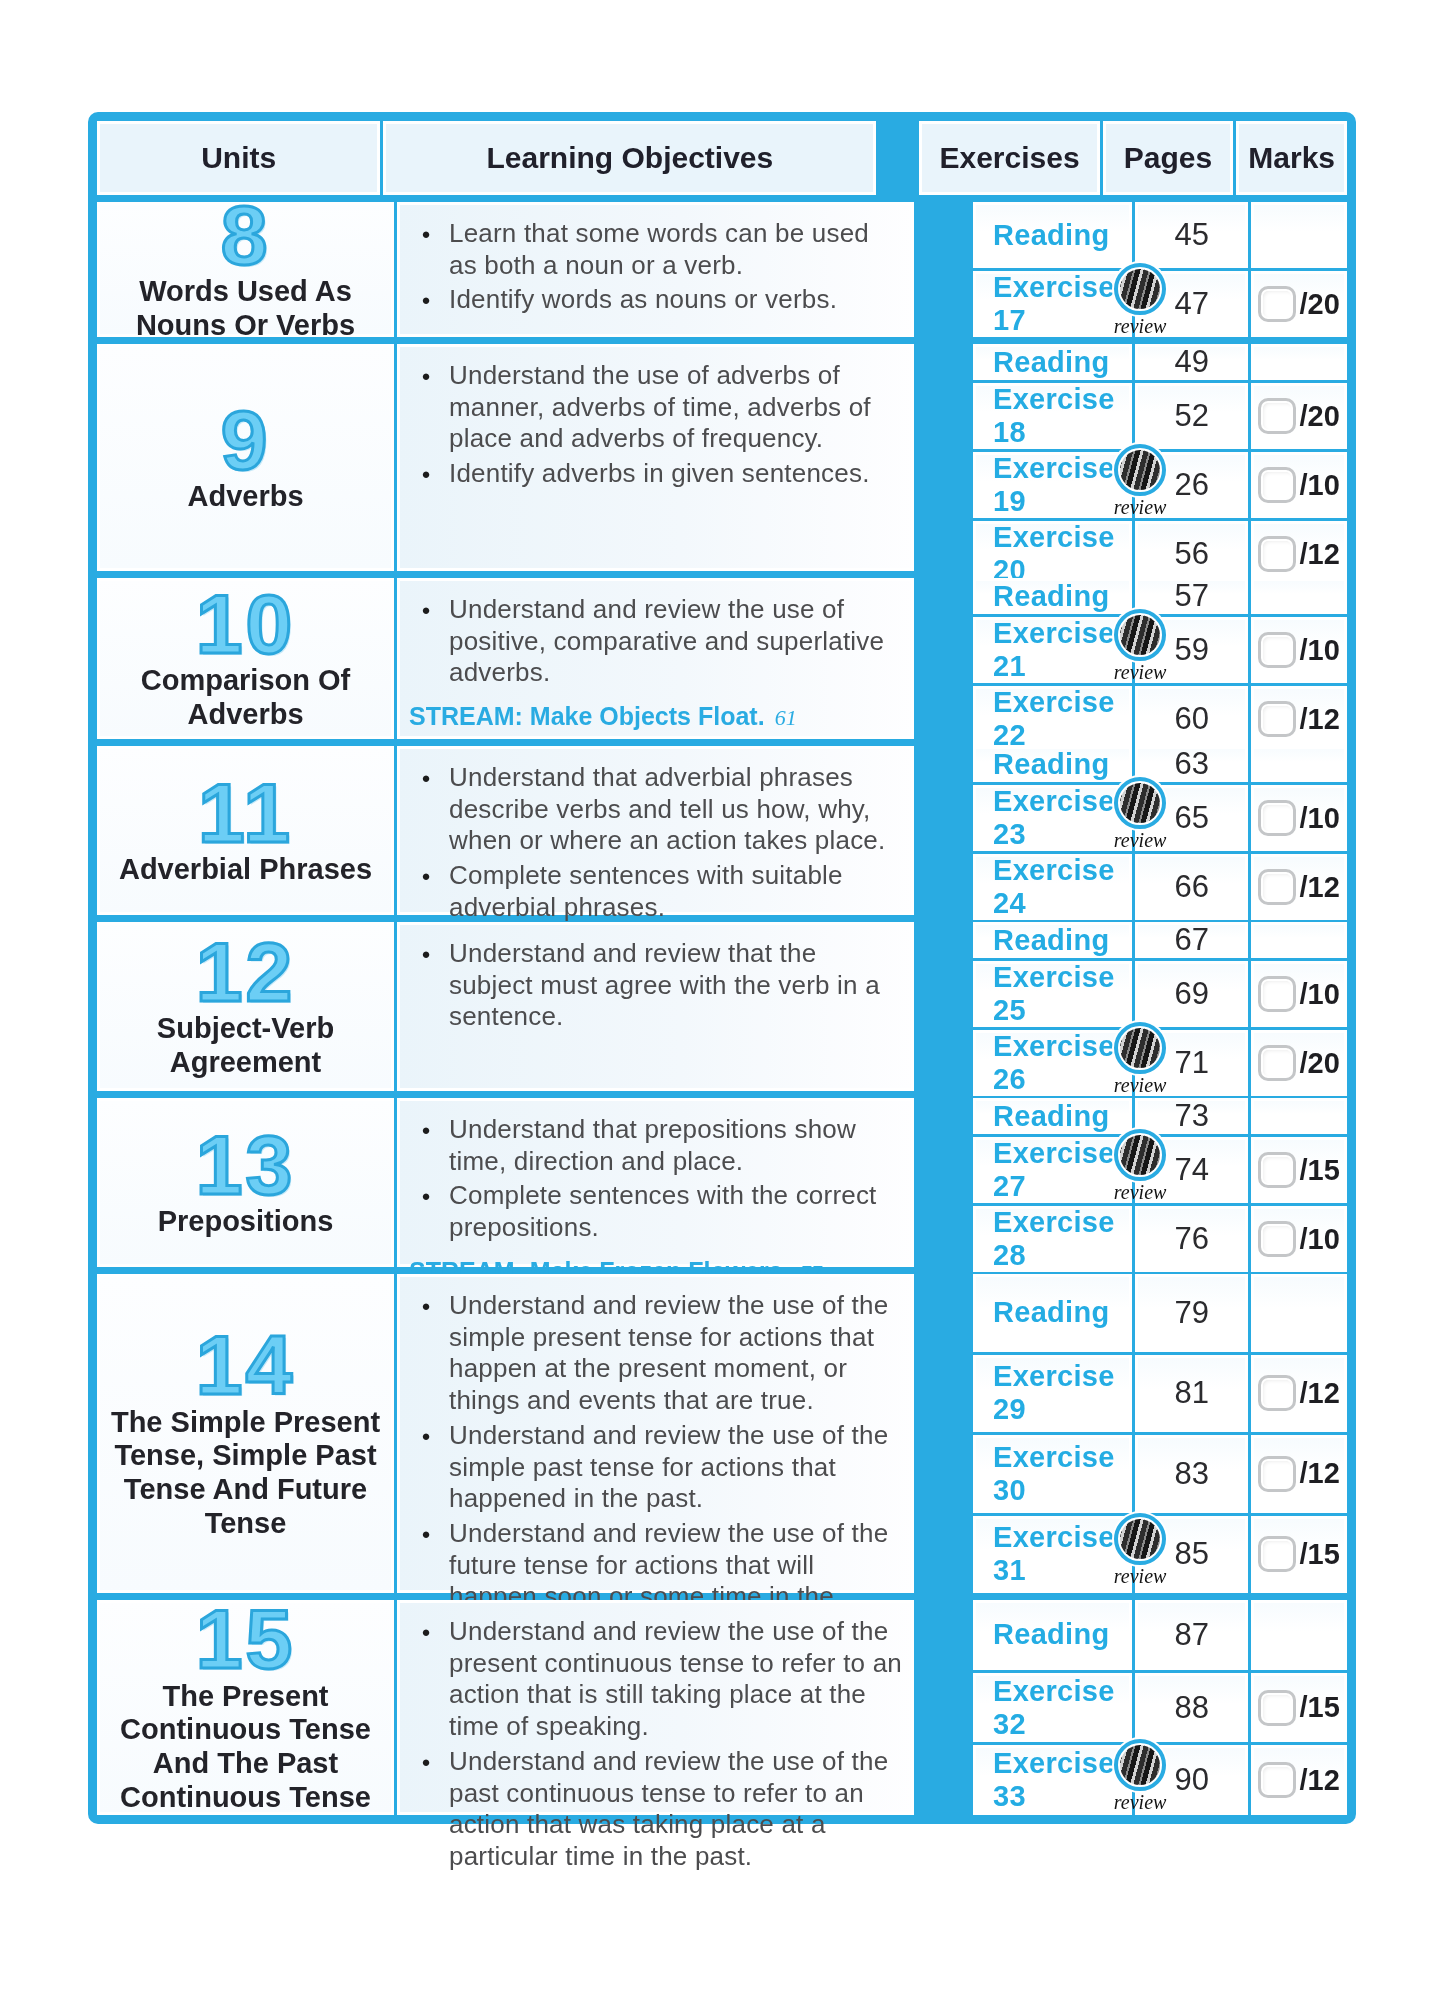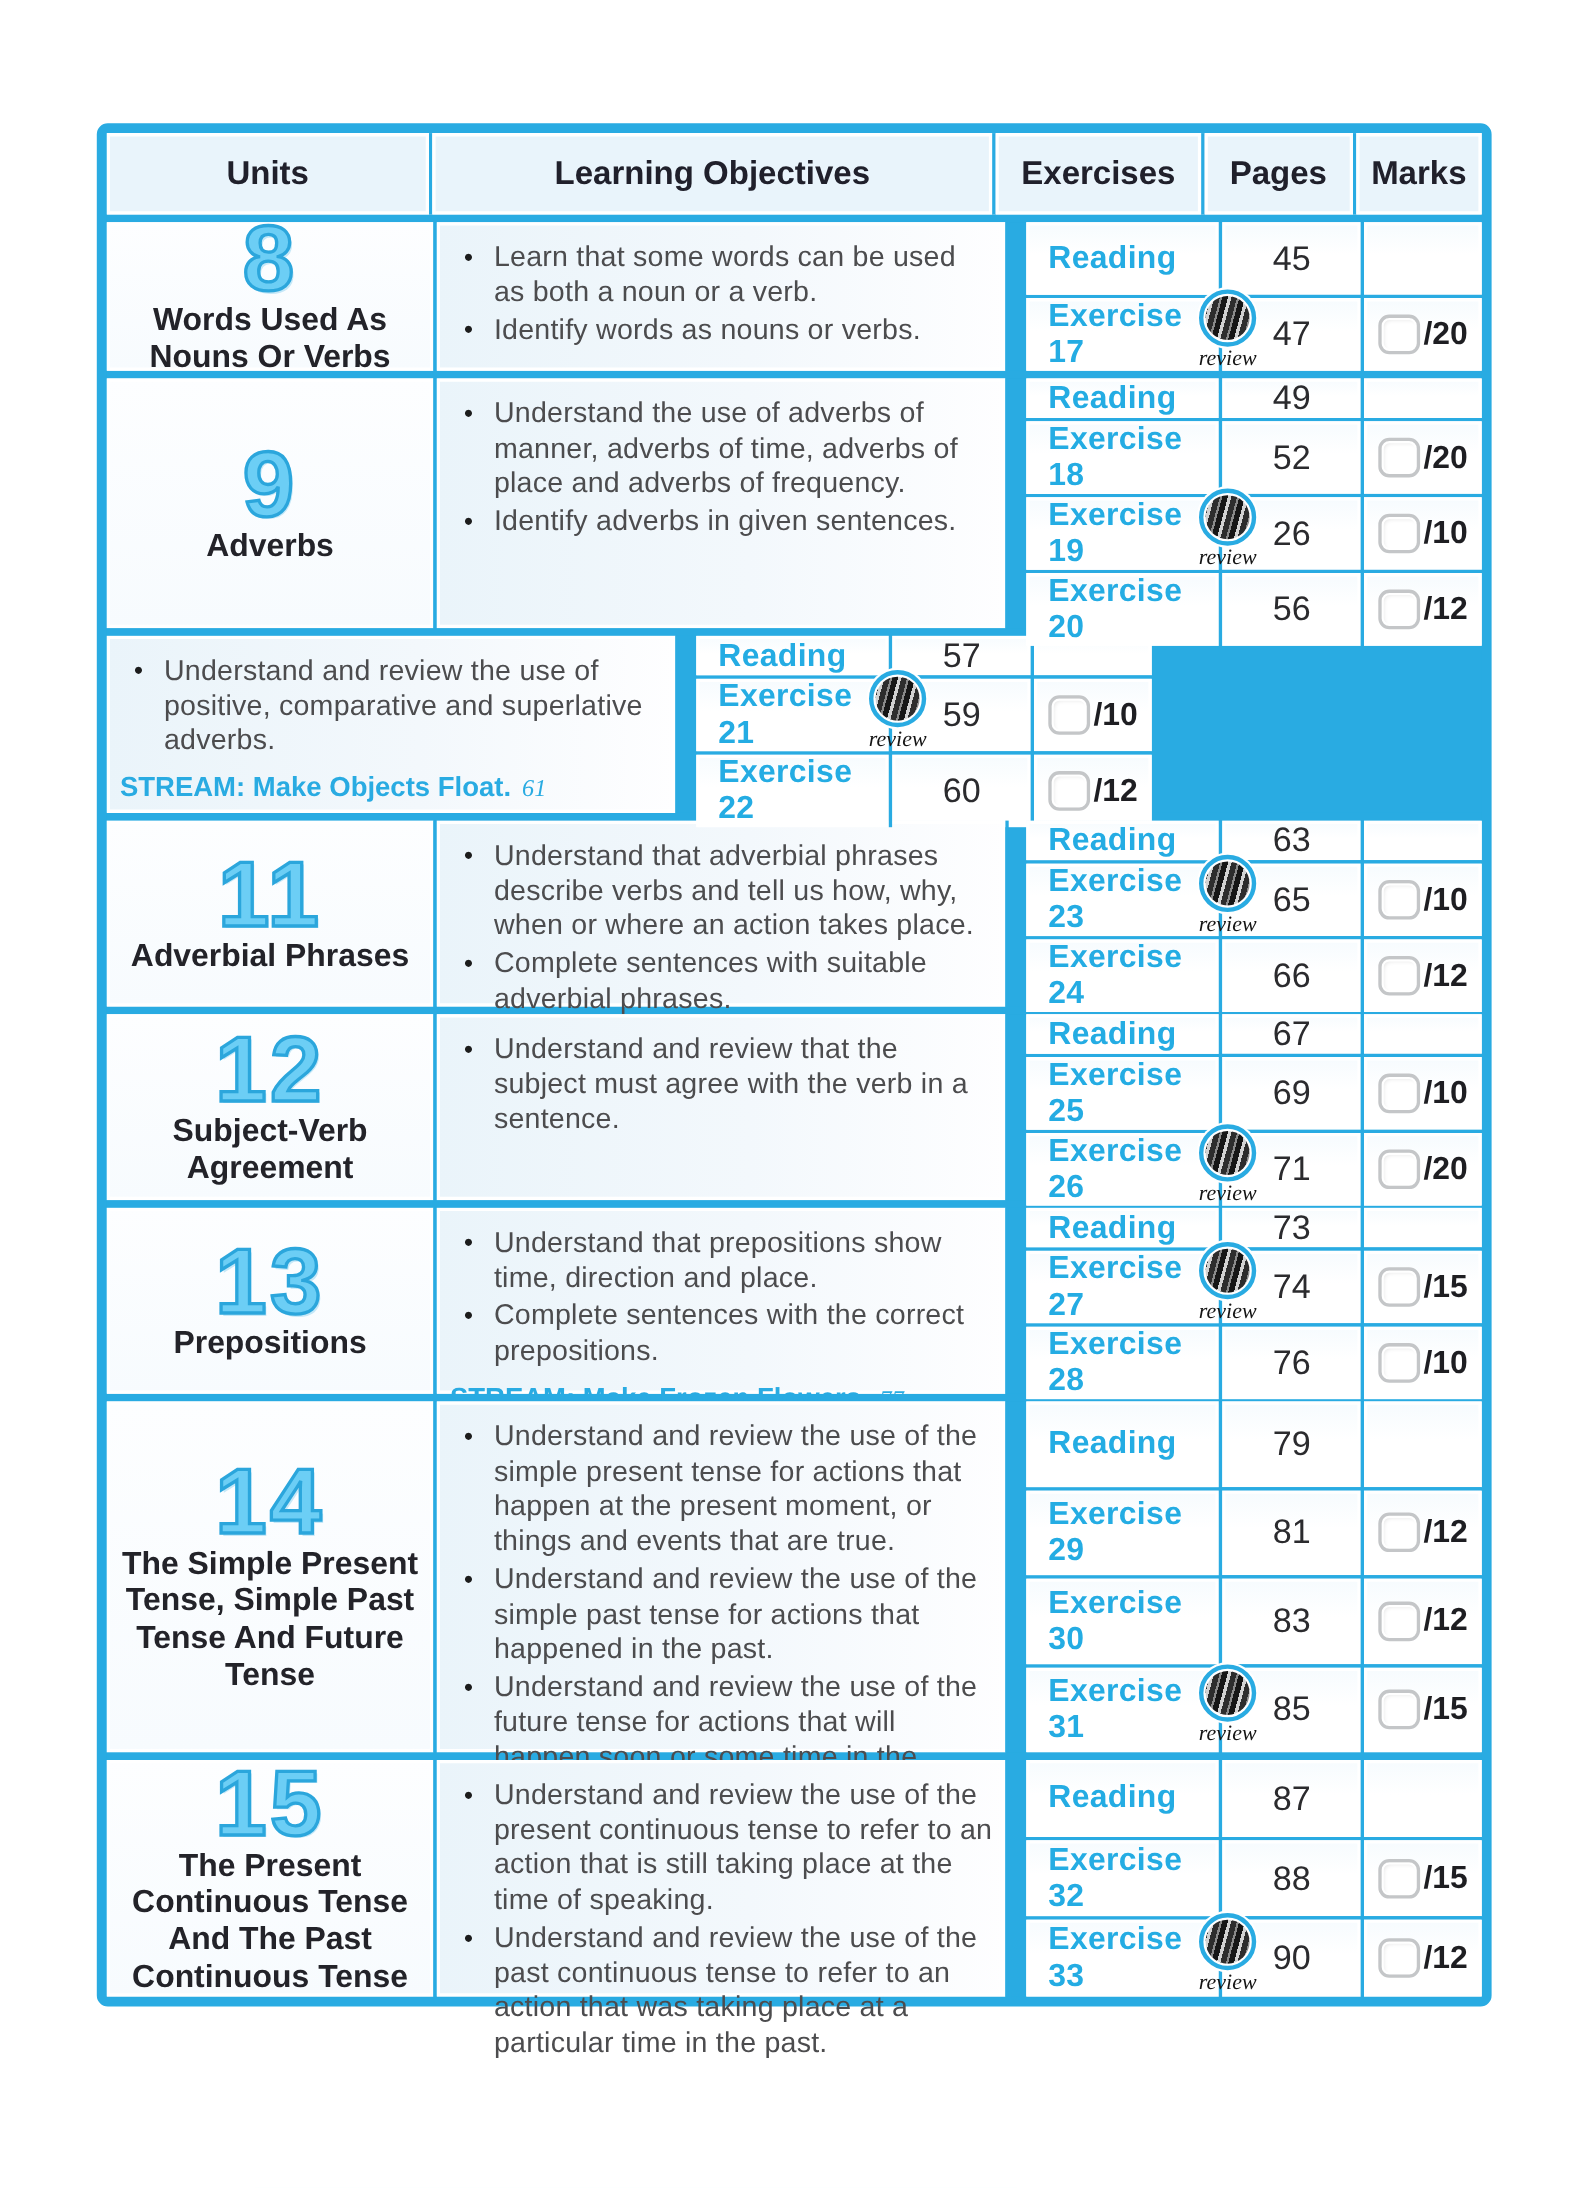--- a/index.html
+++ b/index.html
@@ -16,21 +16,21 @@
   }
   
   .header-row { display:flex; height:74px; }
   .header-row .cell {
     background:#E9F4FB; display:flex; align-items:center; justify-content:center;
     font-weight:bold; font-size:30px; color:#20202B;
   }
   
   .col-units  { width:300px; border-right:3px solid #29ABE2; }
   .col-lo     { width:520px; border-right:3px solid #29ABE2; }
-  .col-ex     { width:192px; border-right:3px solid #29ABE2; }
+  .col-ex     { width:192px; border-right:3px solid #29ABE2;margin-left:40px; }
   .col-pages  { width:140px; border-right:3px solid #29ABE2; }
   .col-marks  { width:116px; }
   
   .unit-section { display:flex; border-top:7px solid #29ABE2; }
   .unit-cell {
     display:flex; flex-direction:column; align-items:center; justify-content:center;
     text-align:center; padding:6px 10px;
     background:linear-gradient(180deg,#FDFEFF 0%,#F7FBFE 100%);
   }
   .unit-number {
@@ -214,20 +214,24 @@
             </div>
           <div class="cell col-marks marks-cell">
               <span class="checkbox"></span>
               <span class="marks-total">/12</span>
             </div>
         </div>
       </div>
     </section>
 
     <section class="unit-section" style="height:168px">
+      <div class="cell col-units unit-cell">
+        <div class="unit-number">10</div>
+        <div class="unit-title">Comparison Of Adverbs</div>
+      </div>
       <div class="cell col-lo lo-cell">
         <div class="obj">
             <span class="dot">●</span>
             <span class="obj-text">Understand and review the use of positive, comparative and superlative adverbs.</span>
           </div>
         <div class="stream"><span class="stream-text">STREAM: Make Objects Float.</span><span class="stream-page">61</span></div>
       </div>
       <div class="rows">
         <div class="subrow">
           <div class="cell col-ex ex-cell">

